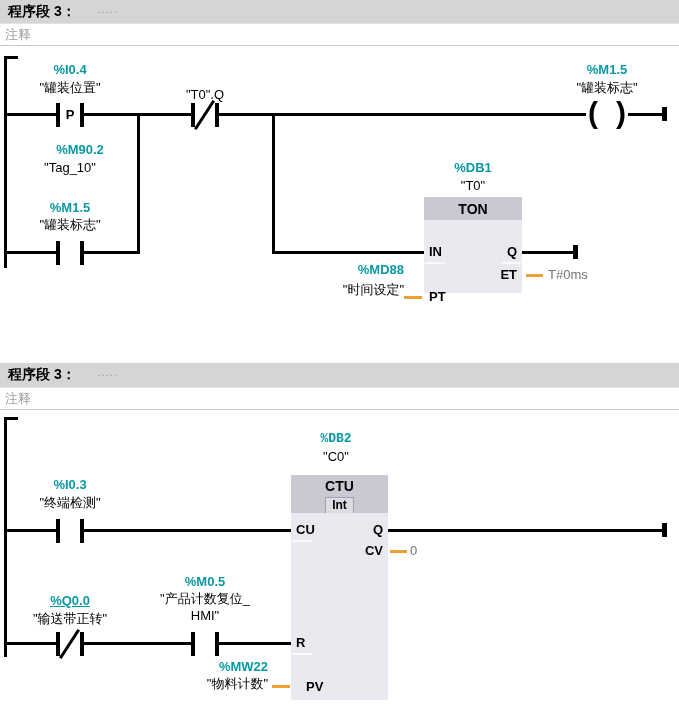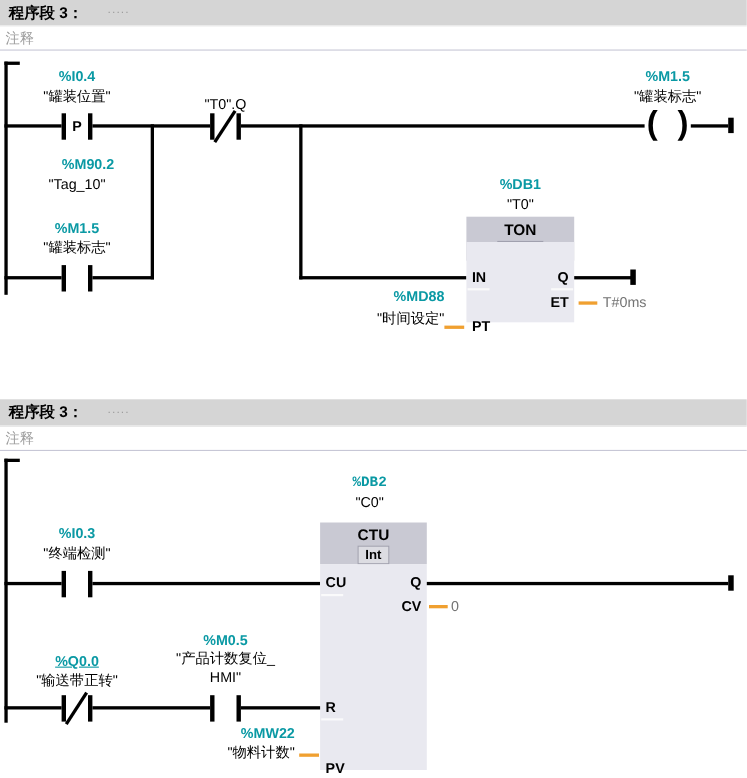--- a/index.html
+++ b/index.html
@@ -158,21 +158,21 @@
   <div class="fb" style="left:291px;top:475px;width:97px;height:225px;padding-left:48px;">
     <div class="fb-head" style="height:38px;">
       <div class="fb-title" style="padding-top:2px;">CTU</div>
       <span class="fb-dtype">Int</span>
     </div>
     <div class="fb-body" style="height:187px;"></div>
     <span class="pin" style="left:5px;top:47px;">CU</span>
     <span class="pin" style="right:5px;top:47px;">Q</span>
     <span class="pin" style="right:5px;top:68px;">CV</span>
     <span class="pin" style="left:5px;top:160px;">R</span>
-    <span class="pin" style="left:5px;top:204px;margin-top:12px;">PV</span>
+    <span class="pin" style="left:15px;top:204px;">PV</span>
     <span class="pin-dash" style="left:1px;top:65px;"></span>
     <span class="pin-dash" style="left:1px;top:178px;"></span>
   </div>
 
   <div class="wh" style="left:388px;top:529px;width:274px;"></div>
   <div class="tick" style="left:662px;top:523px;"></div>
 
   <div class="oc" style="left:390px;top:550px;width:17px;"></div>
   <div class="lbl gray" style="left:410px;top:542px;">0</div>
 

